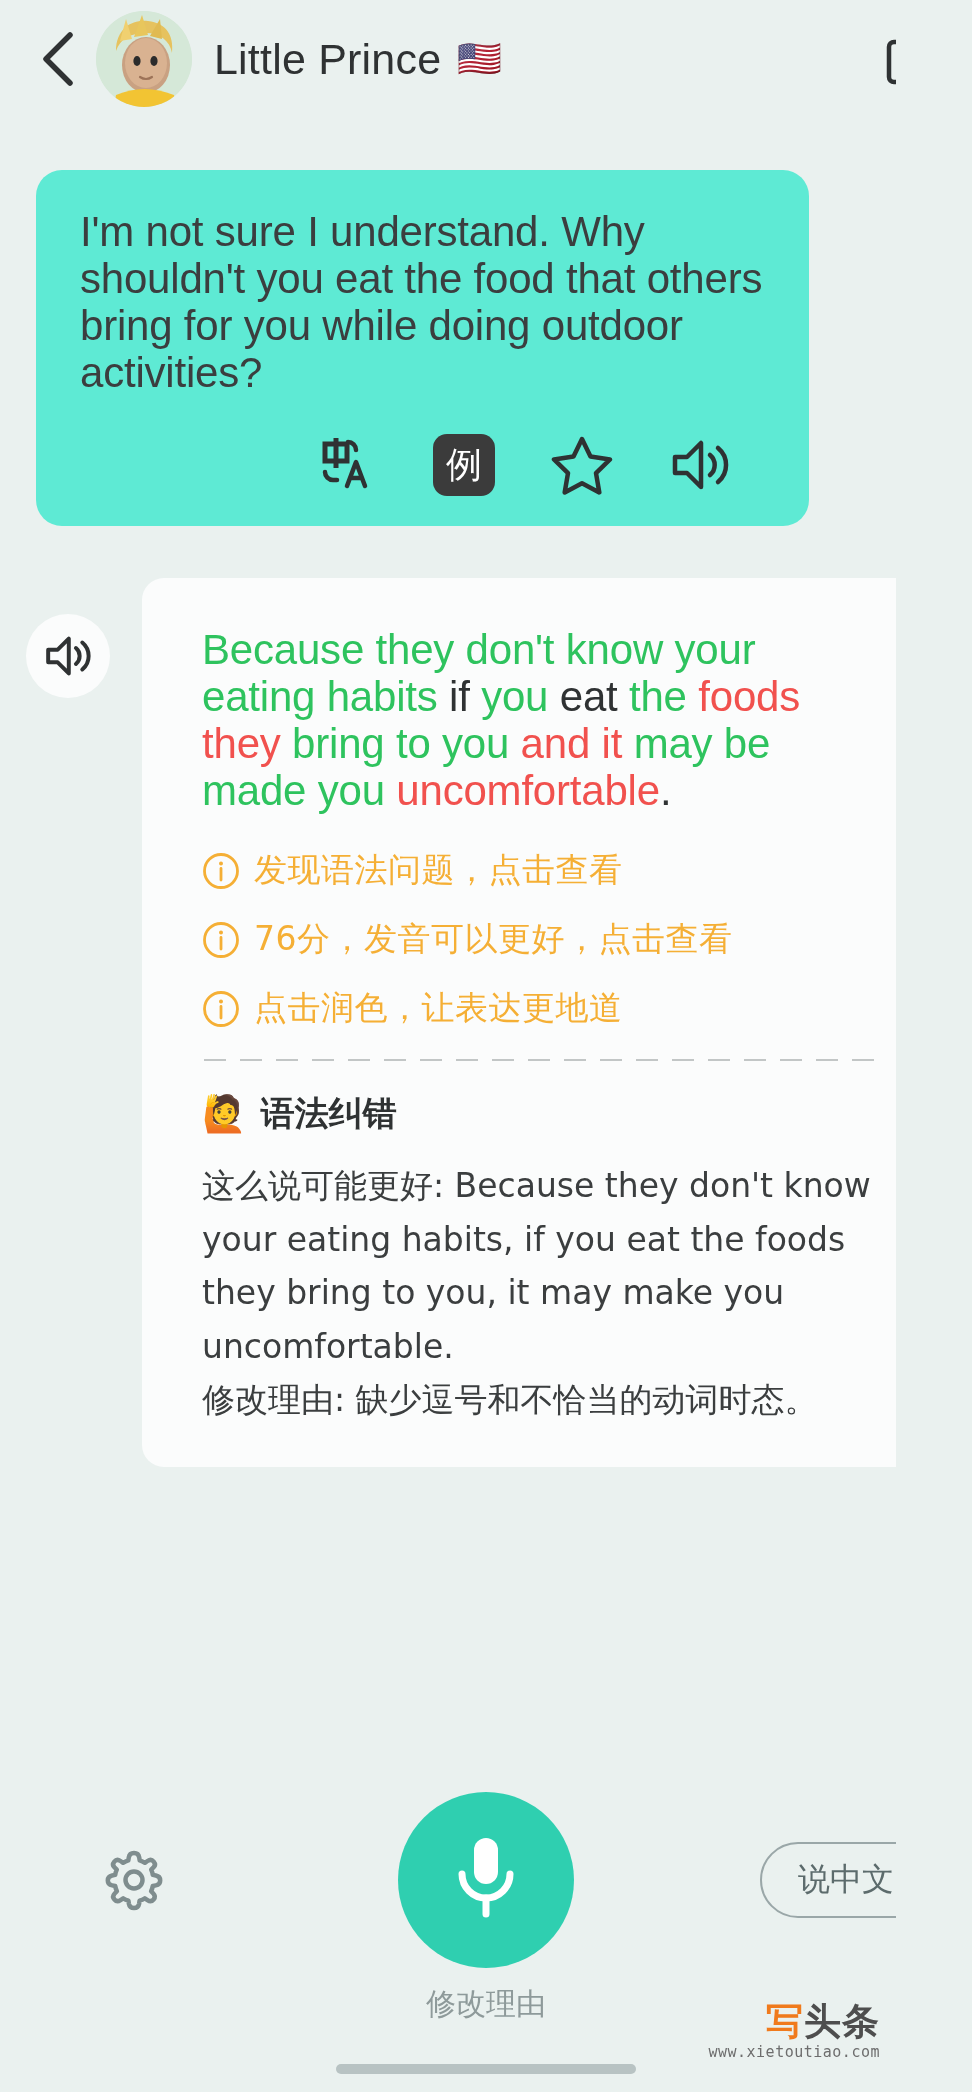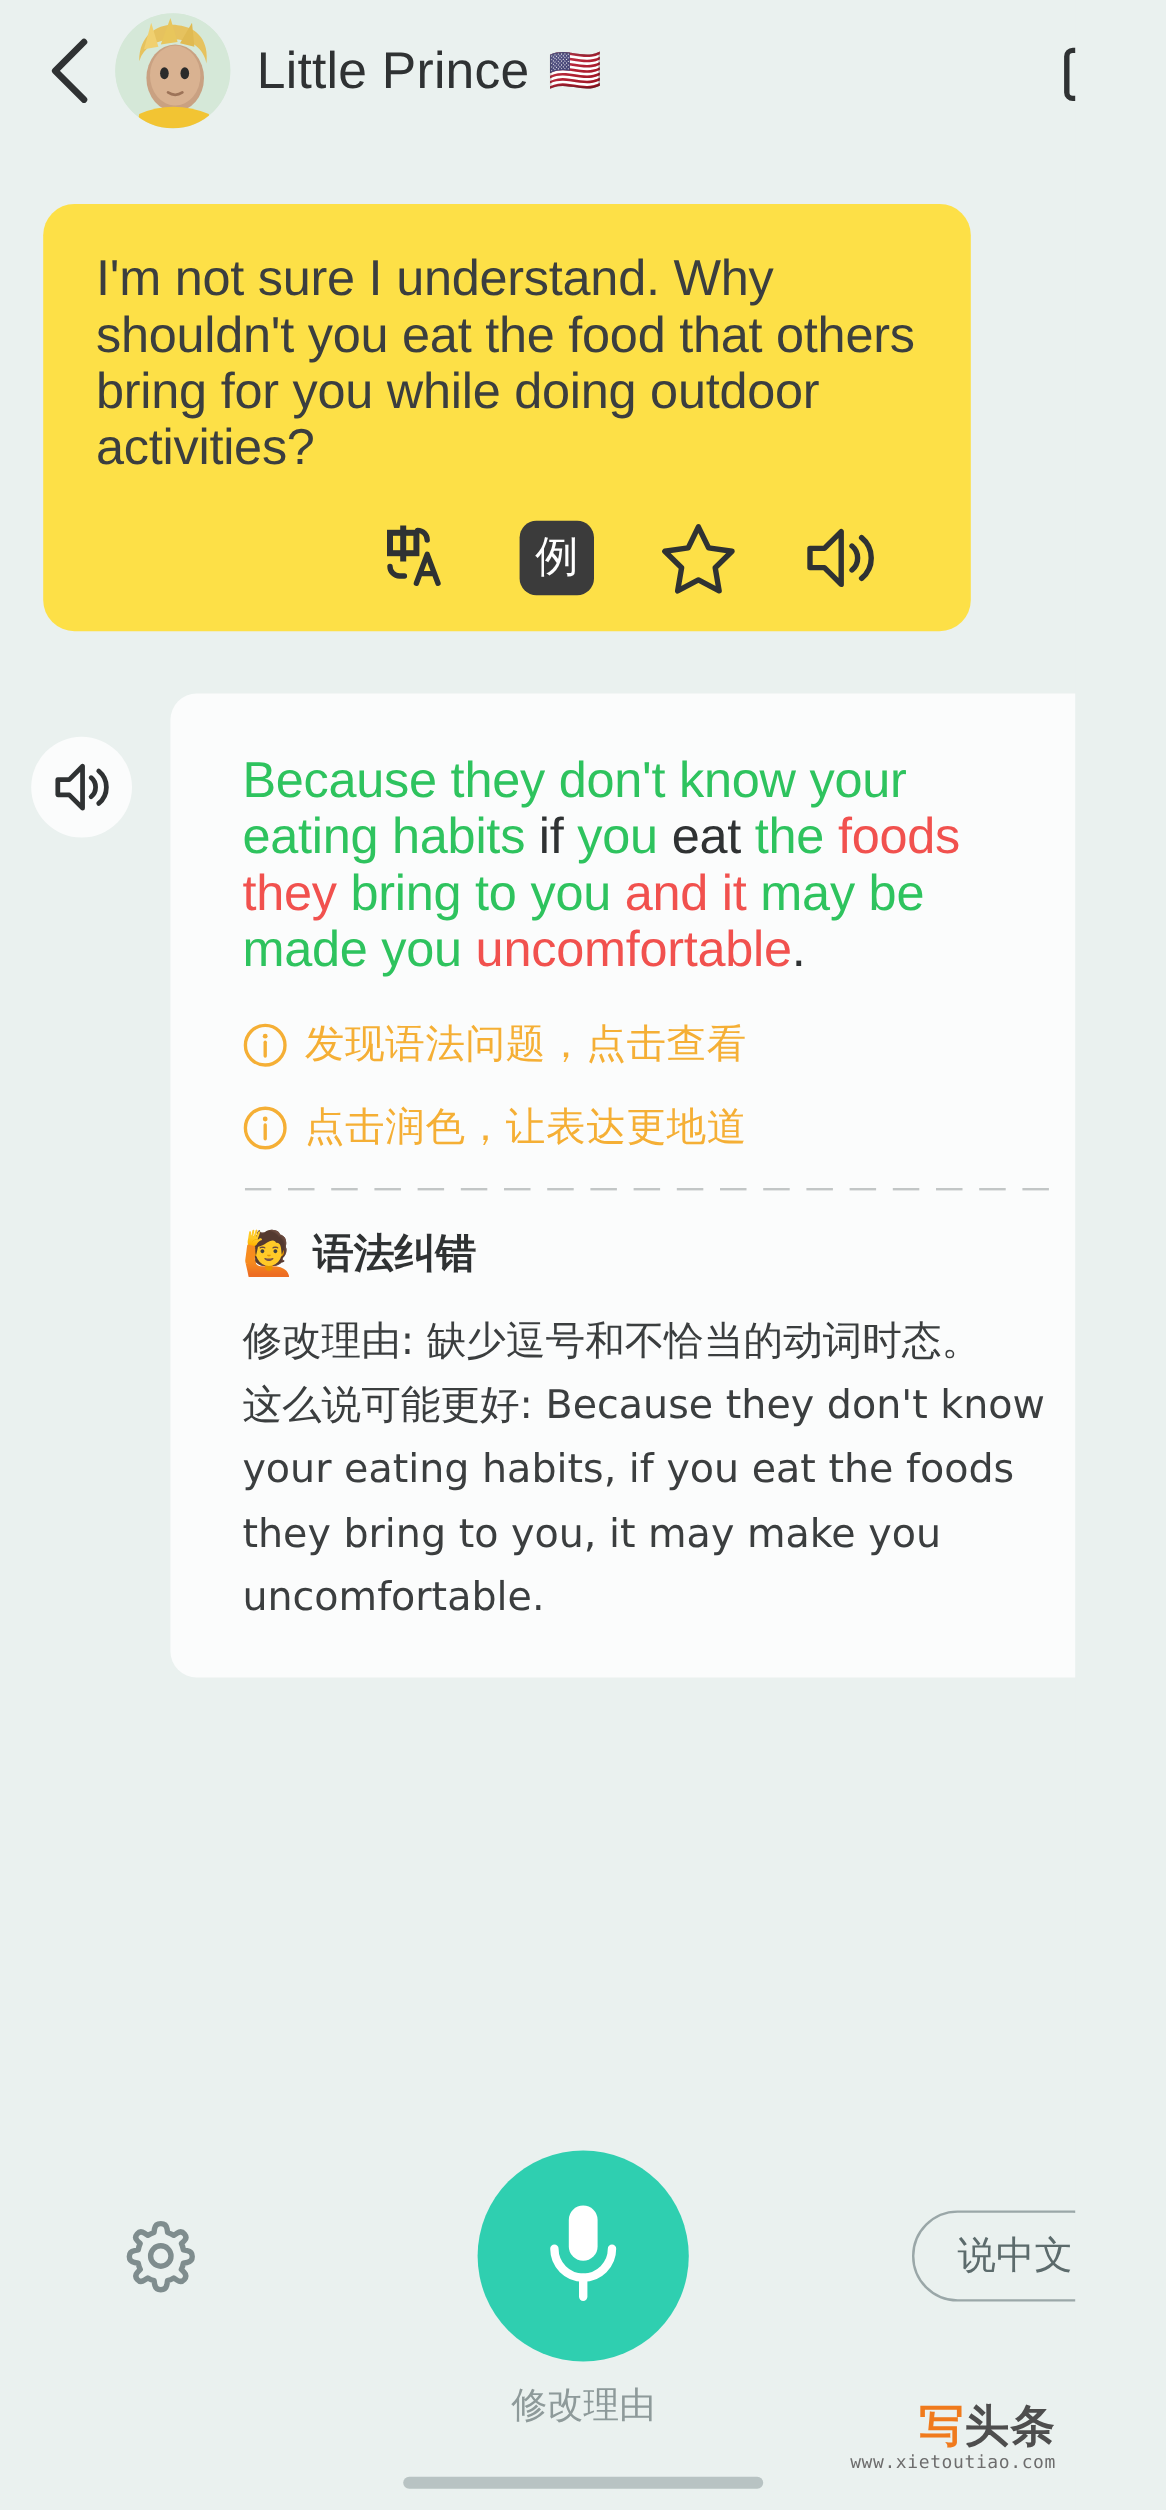--- a/index.html
+++ b/index.html
@@ -90,21 +90,21 @@
     top: 118px; left: 0;
     width: 972px;
     height: 1974px;
     overflow: hidden;
   }
 
   
   .bubble-in {
     margin: 52px 0 0 36px;
     width: 773px;
-    background: #fde047;
+    background: #5eead4;
     border-radius: 26px;
     padding: 38px 44px 30px 44px;
   }
   .bubble-in .msg-text {
     font-size: 42px;
     line-height: 1.12;
     color: #3b3e3f;
     letter-spacing: -0.2px;
   }
   .bubble-actions {
@@ -422,40 +422,48 @@
 
           <div class="hint">
             <svg class="info-ic" viewBox="0 0 38 38">
               <circle cx="19" cy="19" r="16.5" fill="none" stroke="#f5af35" stroke-width="2.8"></circle>
               <circle cx="19" cy="11.5" r="2" fill="#f5af35"></circle>
               <line x1="19" y1="16.5" x2="19" y2="28" stroke="#f5af35" stroke-width="2.8" stroke-linecap="round"></line>
             </svg>
             <span class="hint-txt">发现语法问题，点击查看</span>
           </div>
 
+          <div class="hint">
+            <svg class="info-ic" viewBox="0 0 38 38">
+              <circle cx="19" cy="19" r="16.5" fill="none" stroke="#f5af35" stroke-width="2.8"></circle>
+              <circle cx="19" cy="11.5" r="2" fill="#f5af35"></circle>
+              <line x1="19" y1="16.5" x2="19" y2="28" stroke="#f5af35" stroke-width="2.8" stroke-linecap="round"></line>
+            </svg>
+            <span class="hint-txt">76分，发音可以更好，点击查看</span>
+          </div>
 
           <div class="hint">
             <svg class="info-ic" viewBox="0 0 38 38">
               <circle cx="19" cy="19" r="16.5" fill="none" stroke="#f5af35" stroke-width="2.8"></circle>
               <circle cx="19" cy="11.5" r="2" fill="#f5af35"></circle>
               <line x1="19" y1="16.5" x2="19" y2="28" stroke="#f5af35" stroke-width="2.8" stroke-linecap="round"></line>
             </svg>
             <span class="hint-txt">点击润色，让表达更地道</span>
           </div>
         </div>
 
         <div class="divider"></div>
 
         <div class="sec-head">
           <span class="sec-emoji">🙋</span>
           <span class="sec-title">语法纠错</span>
         </div>
 
+        <div class="sec-body">这么说可能更好: Because they don't know your eating habits, if you eat the foods they bring to you, it may make you uncomfortable.</div>
         <div class="sec-body">修改理由: 缺少逗号和不恰当的动词时态。</div>
-        <div class="sec-body">这么说可能更好: Because they don't know your eating habits, if you eat the foods they bring to you, it may make you uncomfortable.</div>
       </div>
     </div>
   </div>
 
   <div class="bottom">
 
     <div class="gear-btn">
       <svg width="70" height="70" viewBox="0 0 70 70">
         <path d="M35 8 q4.5 0 5.2 4.3 l.5 3.1 q2.8 .9 5.2 2.4 l2.6-1.8 q3.6-2.5 6.2 .6 q2.6 3.1 -.2 5.8
                  l-2.3 2.2 q1.2 2.5 1.6 5.3 l3.1 .6 q4.3 .8 4.3 5.0 q0 4.2 -4.3 4.9 l-3.1 .6

